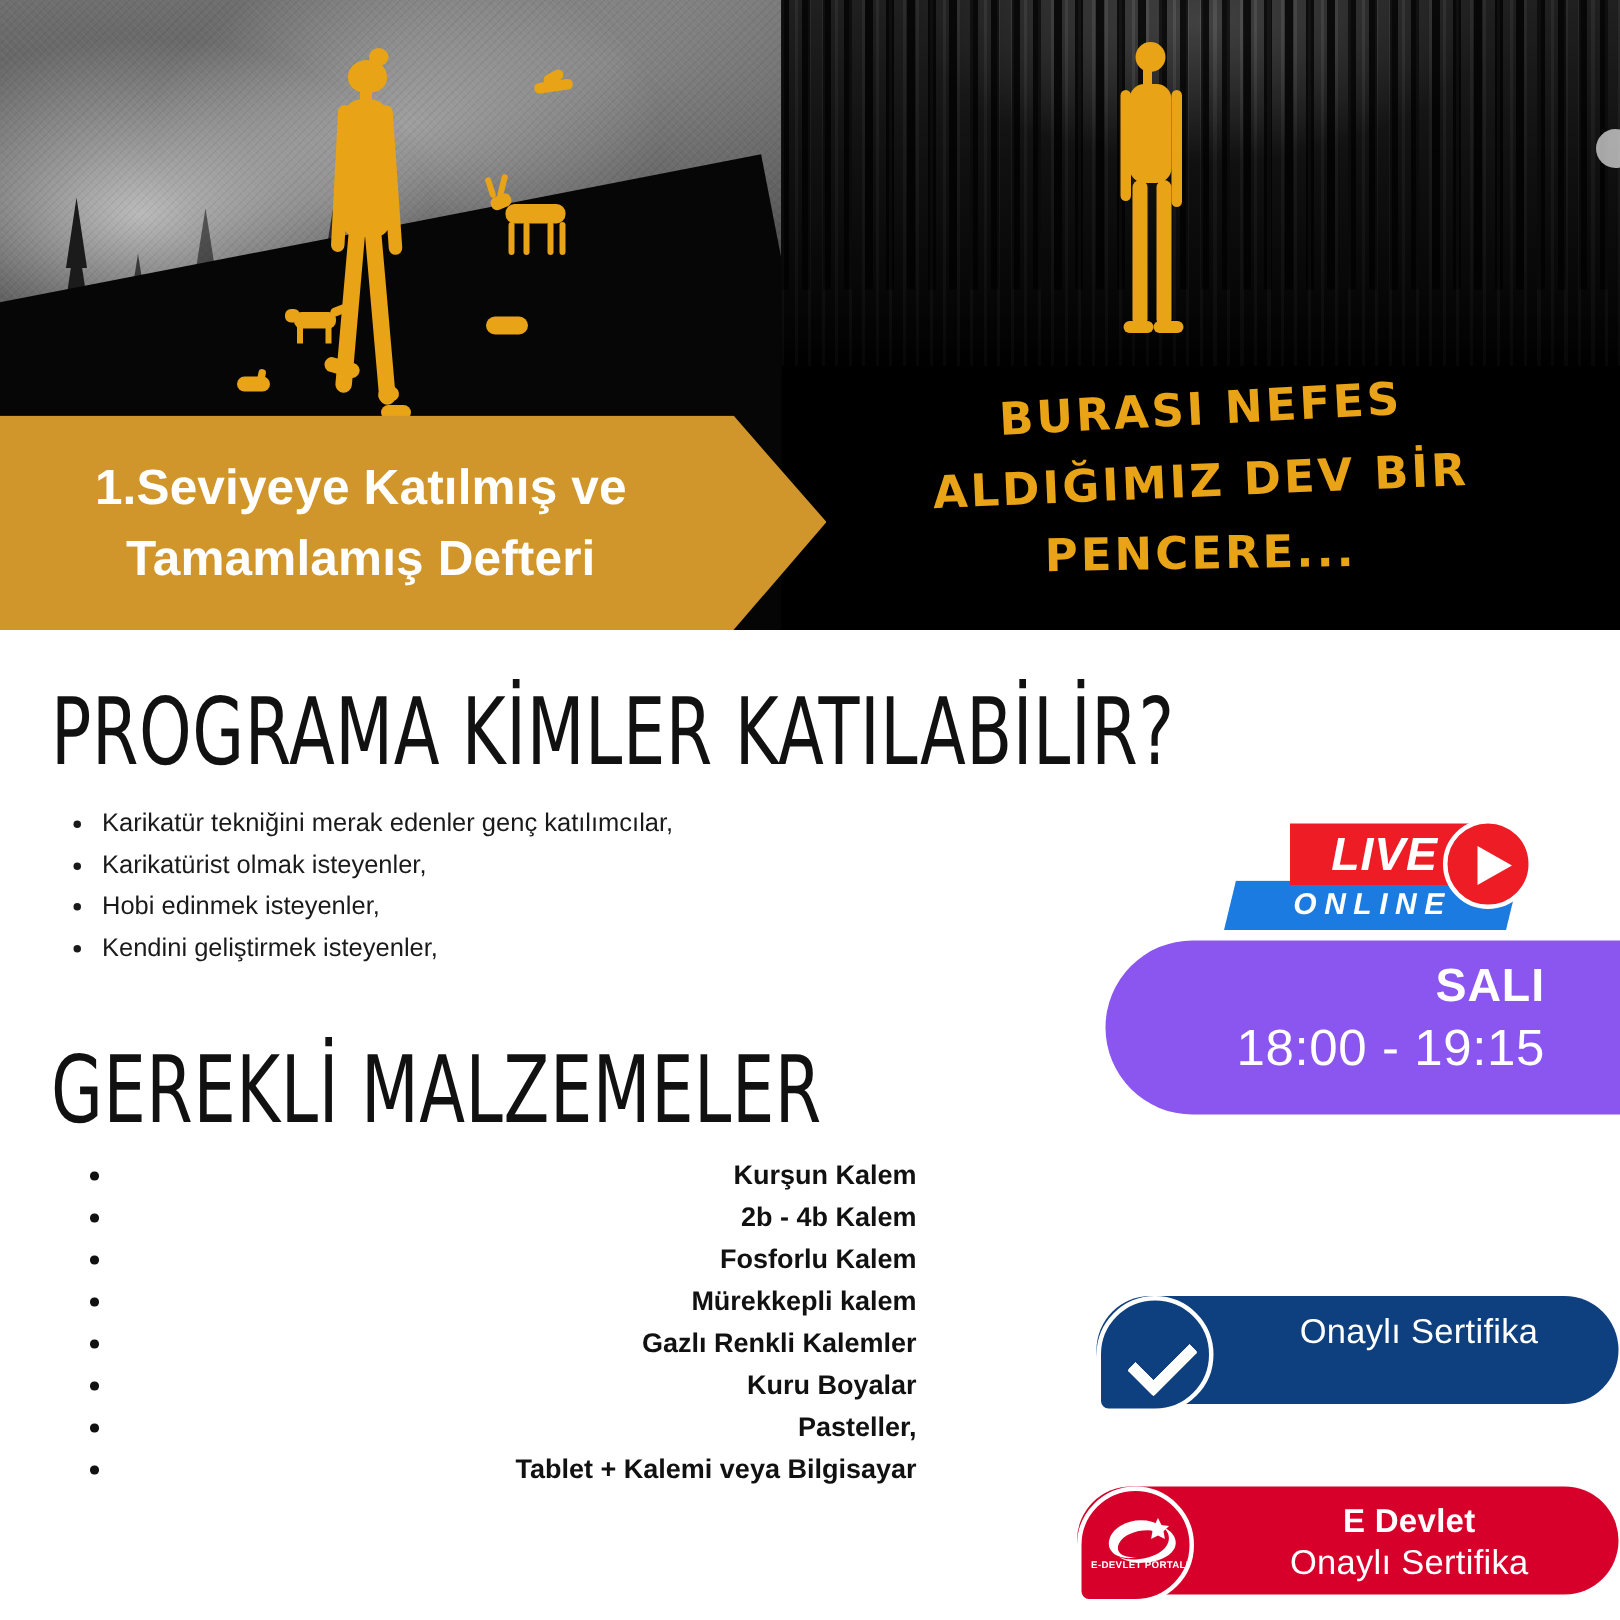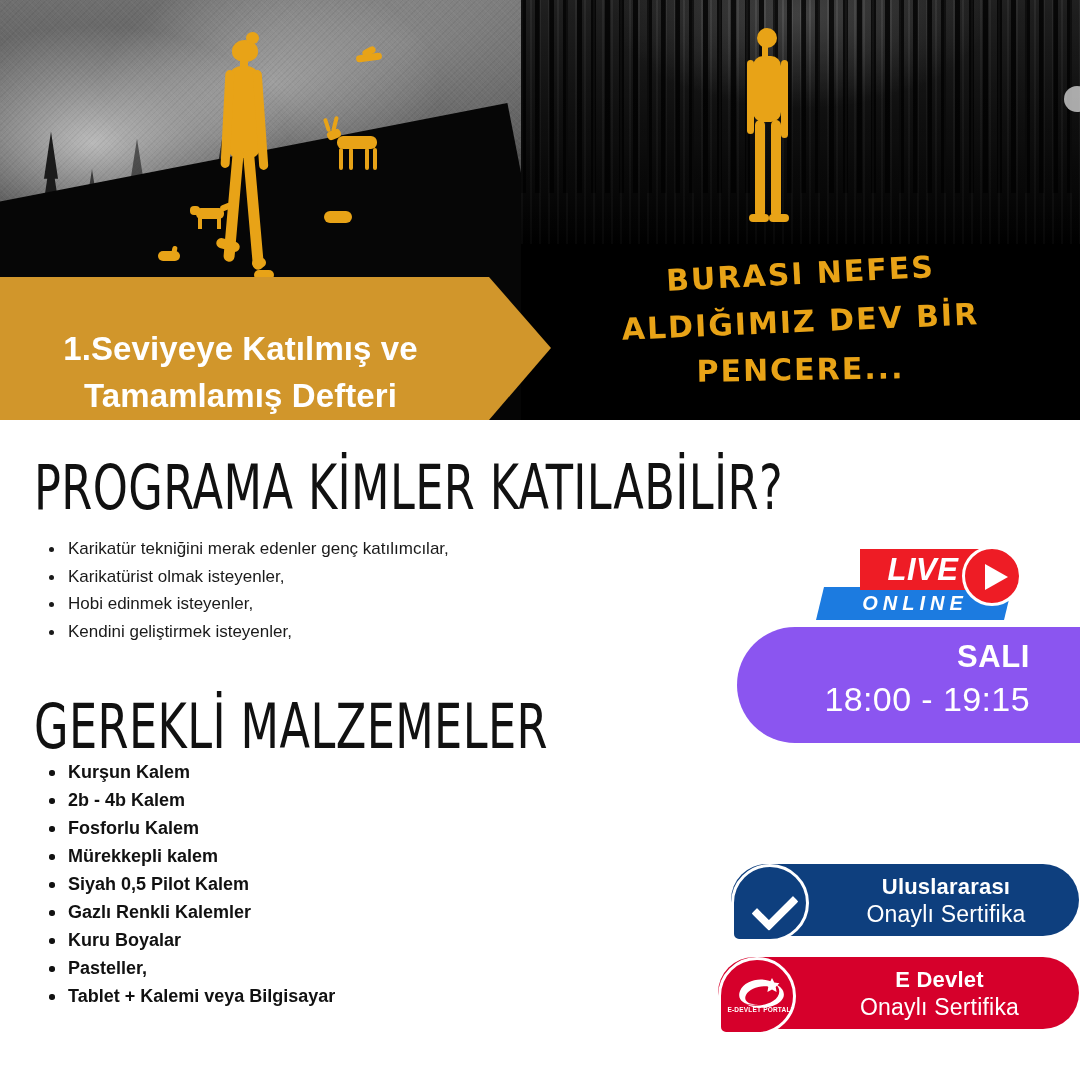--- a/index.html
+++ b/index.html
@@ -57,21 +57,21 @@
   .hw2{top:304px;font-size:30px;transform:rotate(-2.5deg);}
   .hw3{top:352px;font-size:30px;transform:rotate(-1deg);}
 
   .player-dot{position:absolute;right:-10px;top:86px;width:26px;height:26px;border-radius:50%;
     background:rgba(230,230,230,.72);}
 
   
   .gold-banner{position:absolute;left:0;top:277px;width:551px;height:143px;
     background:#D1962B;
     clip-path:polygon(0 0, 489px 0, 551px 71px, 489px 143px, 0 143px);
-    display:flex;flex-direction:column;align-items:center;justify-content:flex-end;
+    display:flex;flex-direction:column;align-items:center;justify-content:center;
     box-sizing:border-box;padding:0 70px 0 0;}
   .gold-line{color:#ffffff;font-weight:bold;font-size:33px;line-height:1.42;
     letter-spacing:.1px;text-align:center;white-space:nowrap;}
 
   
   .h-cond{
     font-family:"Liberation Sans Narrow","DejaVu Sans Condensed","Liberation Sans", sans-serif;
     color:#111;font-weight:300;letter-spacing:.5px;white-space:nowrap;
     transform:scaleX(.80);transform-origin:left center;}
   #headline-participants{position:absolute;left:34px;top:451px;font-size:62px;}
@@ -80,21 +80,21 @@
   
   .who-list{position:absolute;left:40px;top:535px;width:660px;
     list-style:none;margin:0;padding:0;}
   .who-list li{position:relative;padding-left:28px;color:#1a1a1a;font-size:17px;
     line-height:27.5px;font-weight:400;}
   .who-list li:before{content:"";position:absolute;left:9px;top:12px;width:5px;height:5px;
     border-radius:50%;background:#1a1a1a;}
 
   
   .mat-list{position:absolute;left:40px;top:758px;width:560px;
-    list-style:none;margin:0;padding:0;}
+    list-style:none;margin:11px;padding:0;text-align:right;}
   .mat-list li{position:relative;padding-left:28px;color:#111;font-size:18px;
     line-height:28px;font-weight:bold;}
   .mat-list li:before{content:"";position:absolute;left:9px;top:12px;width:5.5px;height:5.5px;
     border-radius:50%;background:#111;}
 
   
   .live-badge{position:absolute;left:816px;top:549px;width:216px;height:76px;}
   .live-rect{position:absolute;left:44px;top:0;width:122px;height:41px;background:#EE1C25;}
   .live-word{position:absolute;left:48px;top:3px;width:118px;height:36px;line-height:36px;
     color:#fff;font-size:31px;font-weight:bold;font-style:italic;letter-spacing:.5px;
@@ -112,21 +112,21 @@
   
   .schedule{position:absolute;left:737px;top:627px;width:353px;height:116px;
     background:#8B55F0;border-radius:62px 0 0 62px;
     box-sizing:border-box;padding:11px 60px 0 0;text-align:right;color:#fff;}
   .sched-day{font-size:31px;font-weight:bold;letter-spacing:.6px;line-height:38px;}
   .sched-time{font-size:34px;font-weight:300;letter-spacing:.4px;line-height:46px;}
 
   
   .cert{position:absolute;height:72px;border-radius:36px;}
   .cert-intl{left:731px;top:864px;width:348px;background:#0E3F7E;}
-  .cert-edev{left:718px;top:957px;width:361px;background:#D6002B;}
+  .cert-edev{left:718px;top:991px;width:361px;background:#D6002B;}
 
   .bubble{position:absolute;left:0;top:0;width:78px;height:78px;border-radius:50% 50% 50% 8px;
     box-sizing:border-box;border:3px solid #ffffff;}
   .bubble-intl{background:#0E3F7E;}
   .bubble-edev{background:#D6002B;}
 
   .check{position:absolute;left:20px;top:28px;width:34px;height:17px;
     border-left:8px solid #fff;border-bottom:8px solid #fff;
     transform:rotate(-45deg);border-radius:2px;}
 
@@ -250,21 +250,20 @@
     <li>Kendini geliştirmek isteyenler,</li>
   </ul>
 
   <div class="h-cond" id="headline-materials">GEREKLİ MALZEMELER</div>
 
   <ul class="mat-list">
     <li>Kurşun Kalem</li>
     <li>2b - 4b Kalem</li>
     <li>Fosforlu Kalem</li>
     <li>Mürekkepli kalem</li>
-    <li>Siyah 0,5 Pilot Kalem</li>
     <li>Gazlı Renkli Kalemler</li>
     <li>Kuru Boyalar</li>
     <li>Pasteller,</li>
     <li>Tablet + Kalemi veya Bilgisayar</li>
   </ul>
 
   <div class="live-badge">
     <div class="online-rect"></div>
     <div class="online-word">ONLINE</div>
     <div class="live-rect"></div>
@@ -276,21 +275,20 @@
   <div class="schedule">
     <div class="sched-day">SALI</div>
     <div class="sched-time">18:00 - 19:15</div>
   </div>
 
   <div class="cert cert-intl">
     <div class="bubble bubble-intl">
       <div class="check"></div>
     </div>
     <div class="cert-txt">
-      <div class="l1">Uluslararası</div>
       <div class="l2">Onaylı Sertifika</div>
     </div>
   </div>
 
   <div class="cert cert-edev">
     <div class="bubble bubble-edev">
       <svg class="edev-logo" viewBox="0 0 58 58">
         <path d="M44 14 C34 6, 14 9, 9 21 C5 31, 16 37, 27 34 C18 35, 12 31, 15 25 C19 17, 34 14, 44 18 Z" fill="#ffffff"></path>
         <path d="M44 14 C50 18, 50 26, 42 31 C34 36, 22 37, 15 34 C24 40, 42 39, 50 31 C56 25, 52 17, 44 14 Z" fill="#ffffff"></path>
         <polygon fill="#ffffff" points="41,8 43.3,12.6 48.4,13.3 44.7,16.9 45.6,22 41,19.6 36.4,22 37.3,16.9 33.6,13.3 38.7,12.6"></polygon>

